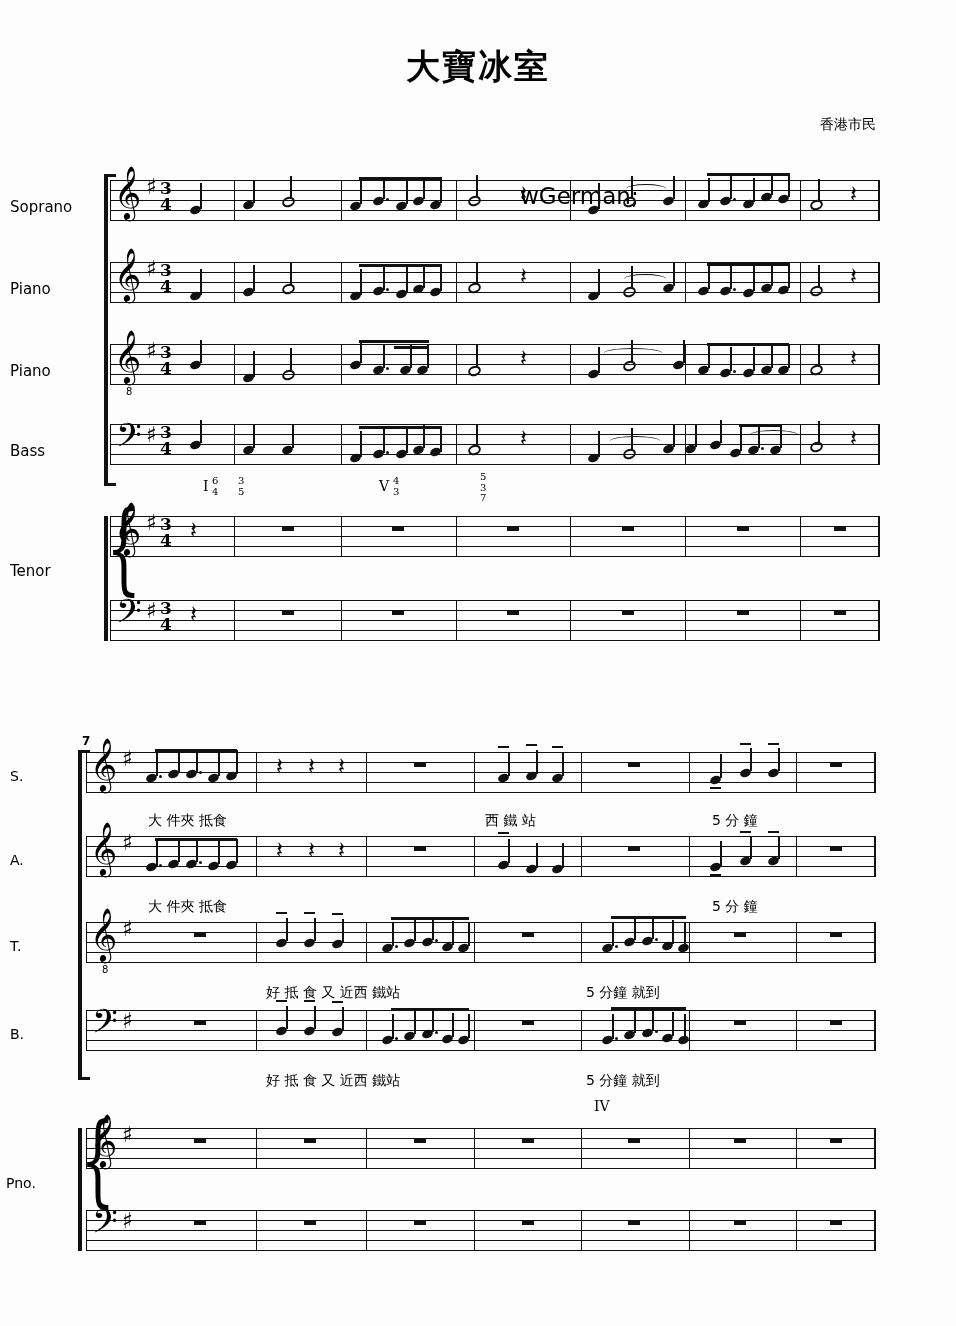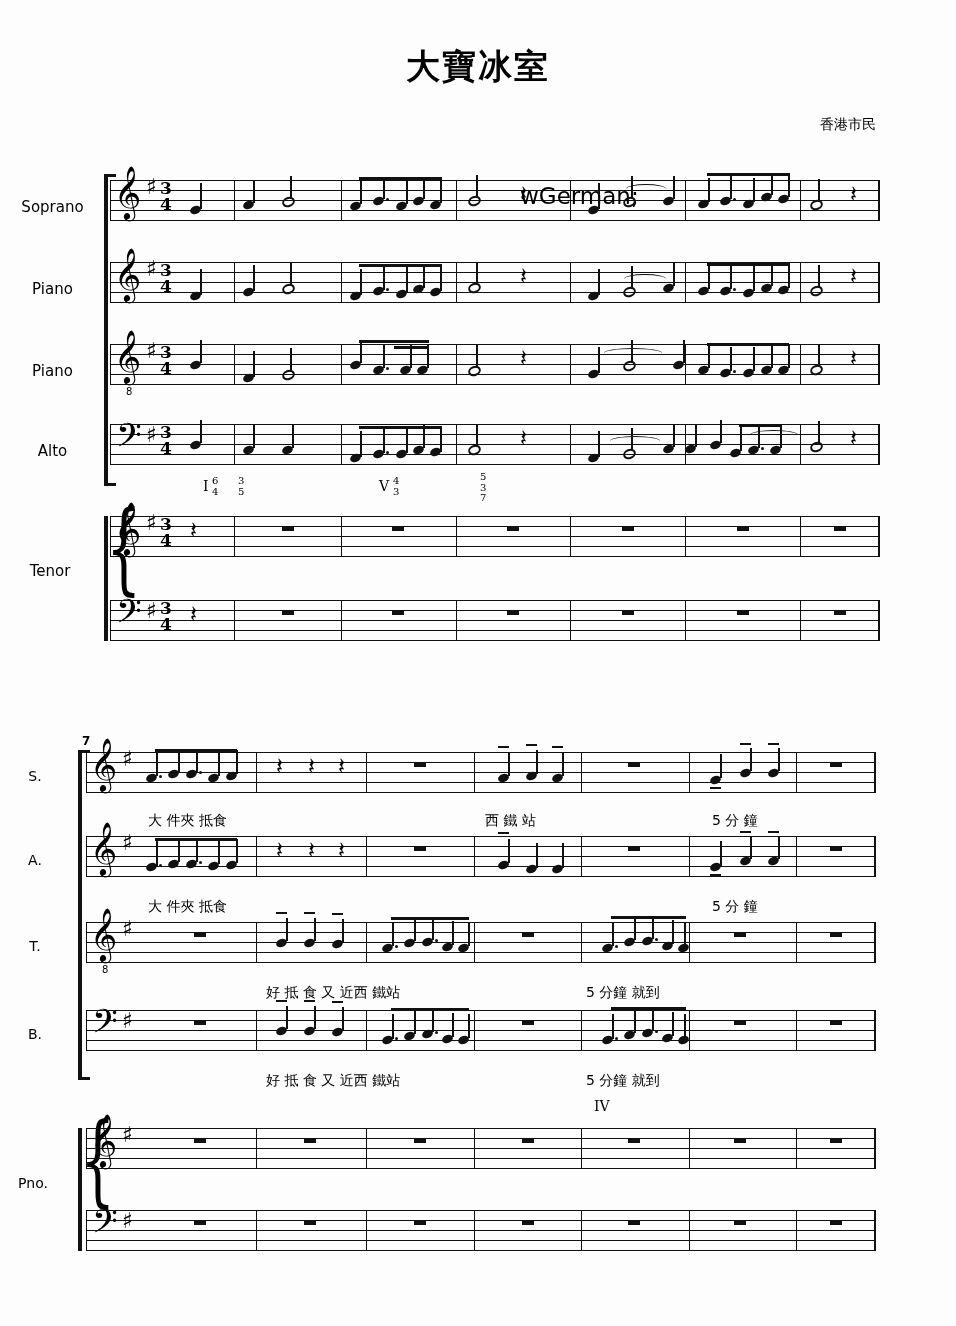--- a/index.html
+++ b/index.html
@@ -103,21 +103,21 @@
     position: absolute;
     width: 12px;
     height: 3px;
     background: #111;
   }
 
   .instr-label {
     position: absolute;
     font-size: 15px;
     font-family: "DejaVu Sans", sans-serif;
-    text-align: center;
+    text-align: left;
     white-space: nowrap;
   }
   .instr-label.small { font-size: 14px; }
 
   
   .clef {
     position: absolute;
     font-family: "DejaVu Sans", sans-serif;
     line-height: 1;
   }
@@ -449,21 +449,21 @@
       <div class="nh" style="left:651px; top:22px;"></div>
         <div class="stem" style="left:661px; top:0px; height:24px;"></div>
       <div class="nh" style="left:668px; top:22px;"></div>
         <div class="stem" style="left:678px; top:0px; height:24px;"></div>
       <div class="beam" style="left:597px; top:-1px; width:82px;"></div>
       <div class="nh open" style="left:700px; top:21px;"></div>
         <div class="stem" style="left:708px; top:0px; height:23px;"></div>
       <div class="rest-q" style="left:740px; top:3px;">𝄽</div>
     </div>
 
-    <div class="instr-label" style="left:10px; top:282px; width:85px;">Alto</div>
+    <div class="instr-label" style="left:10px; top:282px; width:85px;">Bass</div>
     <div class="staff" style="top:264px;">
       <div class="line l0"></div>
         <div class="line l1"></div>
         <div class="line l2"></div>
         <div class="line l3"></div>
         <div class="line l4"></div>
       <div class="barline" style="left:0px;"></div>
       <div class="barline" style="left:124px;"></div>
       <div class="barline" style="left:231px;"></div>
       <div class="barline" style="left:346px;"></div>

